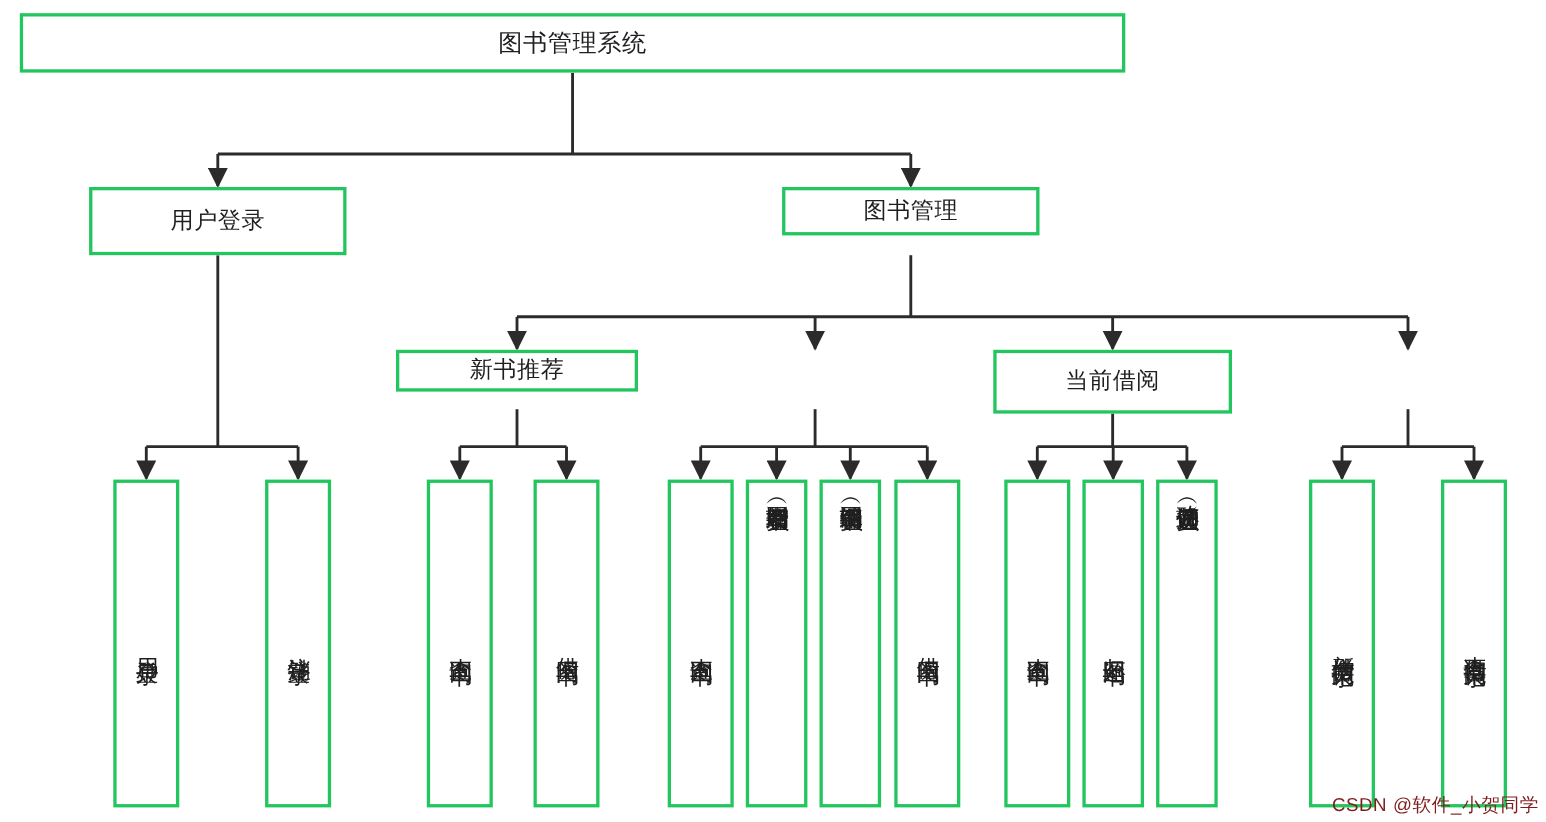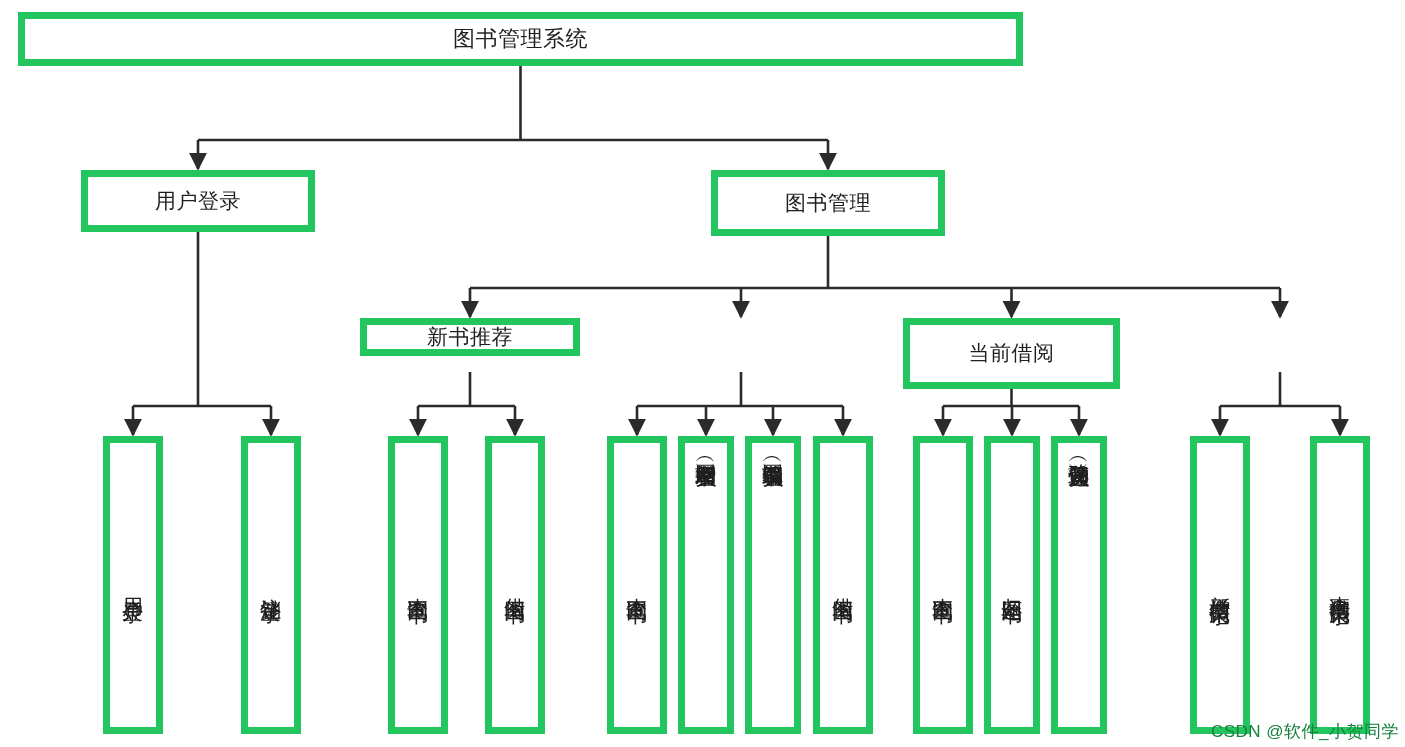--- a/index.html
+++ b/index.html
@@ -22,21 +22,21 @@
     position: absolute;
     left: 0;
     top: 0;
     width: 1405px;
     height: 747px;
     pointer-events: none;
   }
   .node {
     position: absolute;
     box-sizing: border-box;
-    border: 7px solid #22c55e;
+    border: 3px solid #22c55e;
     background: #ffffff;
     display: flex;
     align-items: center;
     justify-content: center;
     z-index: 2;
   }
   .node-label {
     font-size: 21px;
     line-height: 1.18;
     color: #1f1f1f;
@@ -66,21 +66,21 @@
     letter-spacing: 0.5px;
   }
   .node.root .node-label {
     font-size: 22px;
   }
   #watermark {
     position: absolute;
     right: 6px;
     bottom: 4px;
     font-size: 17px;
-    color: #15803d;
+    color: #7f1d1d;
     z-index: 5;
     white-space: nowrap;
     letter-spacing: 0.5px;
     text-align: right;
   }
 </style>
 </head>
 <body>
 
 <div id="canvas">
@@ -128,28 +128,28 @@
       </g>
   </svg>
 
   <div class="node horiz root" style="left: 18px; top: 12px; width: 1005px; height: 54px;">
     <span class="node-label">图书管理系统</span>
   </div>
 
   <div class="node horiz" style="left: 81px; top: 170px; width: 234px; height: 62px;">
     <span class="node-label">用户登录</span>
   </div>
-  <div class="node horiz" style="left: 711px; top: 170px; width: 234px; height: 66px;">
+  <div class="node horiz" style="left: 711px; top: 170px; width: 234px; height: 44px;">
     <span class="node-label">图书管理</span>
   </div>
 
   <div class="node horiz" style="left: 360px; top: 318px; width: 220px; height: 38px;">
     <span class="node-label">新书推荐</span>
   </div>
-  <div class="node horiz" style="left: 903px; top: 318px; width: 217px; height: 71px;">
+  <div class="node horiz" style="left: 903px; top: 318px; width: 217px; height: 58px;">
     <span class="node-label">当前借阅</span>
   </div>
 
   <div class="node vert" style="left: 103px; top: 436px; width: 60px; height: 298px;">
     <span class="node-label">用户登录</span>
   </div>
   <div class="node vert" style="left: 241px; top: 436px; width: 60px; height: 298px;">
     <span class="node-label">注销登录</span>
   </div>
 

